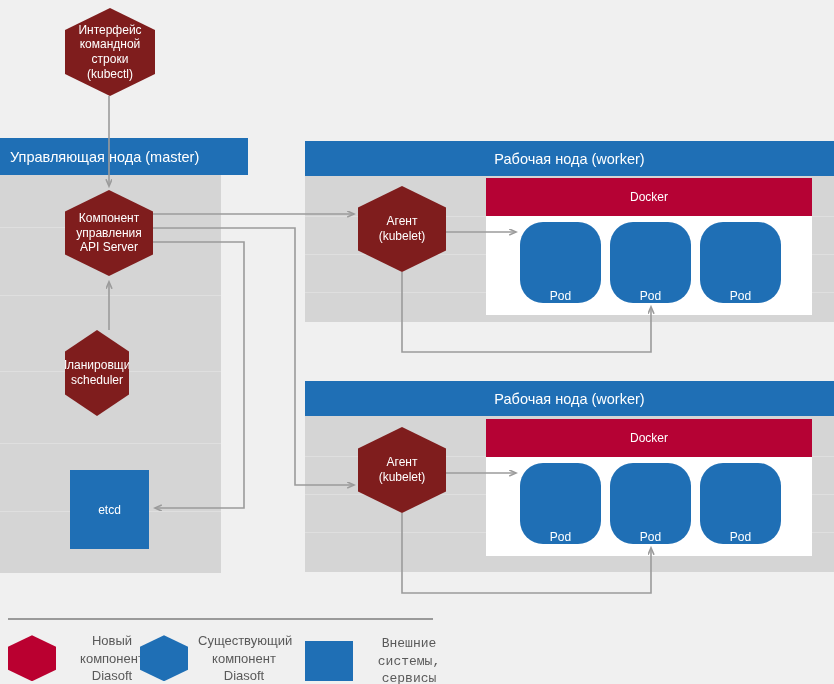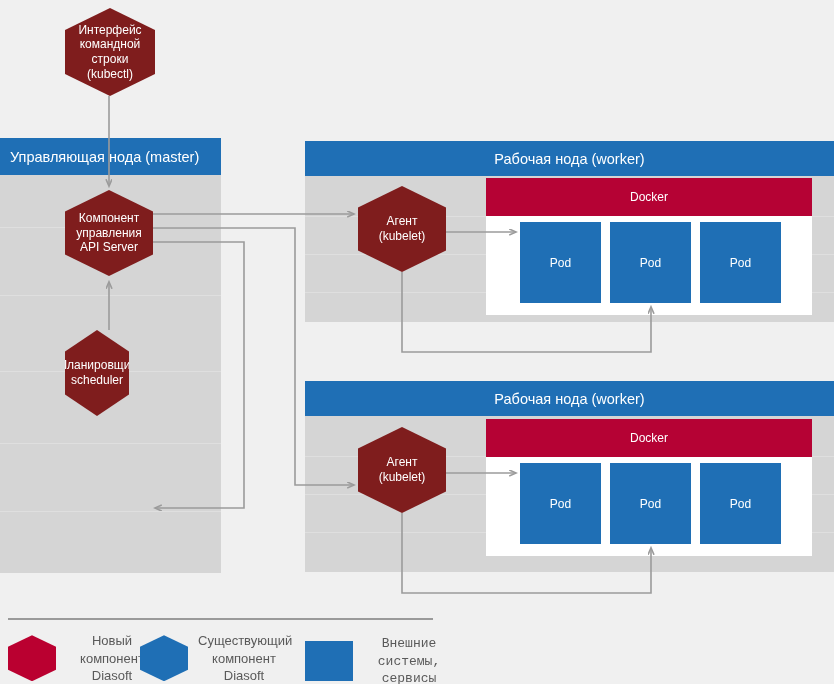--- a/index.html
+++ b/index.html
@@ -29,22 +29,23 @@
 
   
   .docker-band{
     background:#B50234;color:#FFFFFF;
     display:flex;align-items:center;justify-content:center;
     font-size:12px;
   }
   .pod-area{background:#FFFFFF;}
   .pod-box{
     background:#1F6FB5;color:#FFFFFF;
-    display:flex;align-items:center;justify-content:center;
+    display:flex;align-items:flex-end;justify-content:center;
     font-size:12px;
+    border-radius:23px;
   }
 
   
   .hex{
     position:absolute;
     background:#7f1d1d;
     clip-path:polygon(50% 0%,100% 25%,100% 75%,50% 100%,0% 75%,0% 25%);
     color:#FFFFFF;
     display:flex;align-items:center;justify-content:center;
     text-align:center;
@@ -92,35 +93,38 @@
 (kubectl)</span>
   </div>
 
   <div class="abs panel-body" style="left:0px;top:175px;width:221px;height:398px;">
     <div class="stripe" style="top:52px;"></div>
     <div class="stripe" style="top:120px;"></div>
     <div class="stripe" style="top:196px;"></div>
     <div class="stripe" style="top:268px;"></div>
     <div class="stripe" style="top:336px;"></div>
   </div>
-  <div class="abs panel-header left" style="left:0px;top:138px;width:221px;height:37px;">
+  <div class="abs panel-header left" style="left:0px;top:138px;width:248px;height:37px;">
     <span>Управляющая нода (master)</span>
   </div>
 
   <div class="hex" style="left:65px;top:190px;width:88px;height:86px;">
     <span>Компонент
 управления
 API Server</span>
   </div>
 
   <div class="hex" style="left:65px;top:330px;width:64px;height:86px;">
     <span>Планировщик
 scheduler</span>
   </div>
 
+  <div class="abs sqbox" style="left:70px;top:470px;width:79px;height:79px;">
+    <span>etcd</span>
+  </div>
 
   <div class="abs panel-body" style="left:305px;top:176px;width:529px;height:146px;">
     <div class="stripe" style="top:40px;"></div>
     <div class="stripe" style="top:78px;"></div>
     <div class="stripe" style="top:116px;"></div>
   </div>
   <div class="abs panel-header center" style="left:305px;top:141px;width:529px;height:35px;">
     <span>Рабочая нода (worker)</span>
   </div>
 

